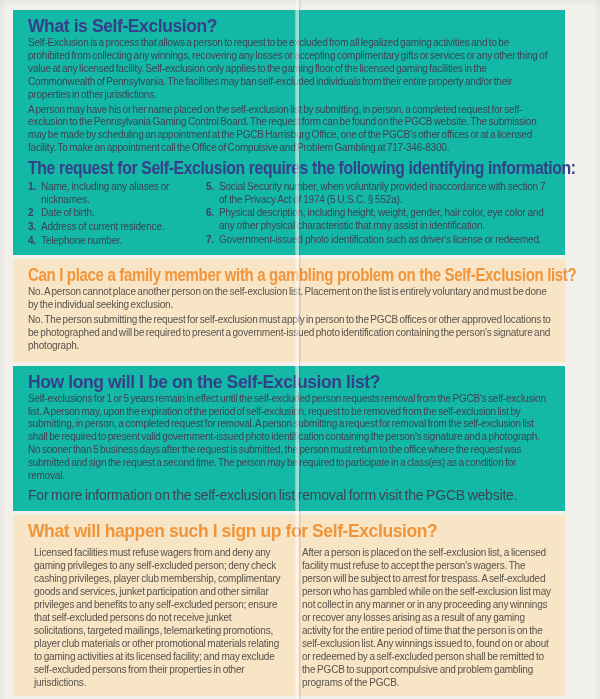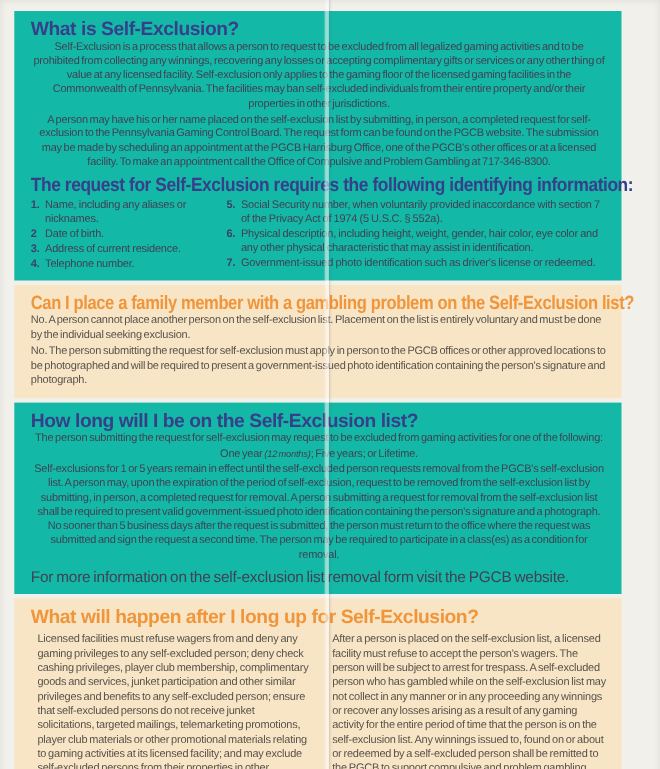--- a/index.html
+++ b/index.html
@@ -31,21 +31,21 @@
   }
   .blue .qa-heading   { color:#36408a; }
   .orange .qa-heading { color:#f0953a; }
   .qa-body {
     font-size:10px;
     line-height:12.9px;
     letter-spacing:-0.2px;
     word-spacing:-1px;
     margin-bottom:2px;
   }
-  .blue .qa-body   { color:#3f4254;text-align:center; }
+  .blue .qa-body   { color:#3f4254; }
   .orange .qa-body { color:#57524b; }
   .months-italic { font-style:italic; font-size:8.5px; }
   .id-list { display:flex; margin-top:2px; }
   .id-col-left  { width:178px; flex:none; }
   .id-col-right { flex:1; }
   .id-item { display:flex; font-size:10px; line-height:12.6px; letter-spacing:-0.2px; word-spacing:-0.5px; color:#3f4254; margin-bottom:1px; }
   .id-num { flex:none; width:13px; font-weight:bold; color:#3b4168; }
   .id-text { flex:1; padding-right:6px; }
   .footnote { font-size:14px; line-height:12.9px; letter-spacing:-0.2px; word-spacing:-1px; color:#3f4254; margin-top:6px; margin-bottom:2px; }
   .two-col { display:flex; gap:18px; margin-top:4px; padding-left:6px; }
@@ -108,27 +108,26 @@
   </div>
 
   <div class="panel orange">
     <div class="qa-heading fit" style="transform: scaleX(0.858934); transform-origin: left center;">Can I place a family member with a gambling problem on the Self-Exclusion list?</div>
     <div class="qa-body">No. A person cannot place another person on the self-exclusion list. Placement on the list is entirely voluntary and must be done by the individual seeking exclusion.</div>
     <div class="qa-body">No. The person submitting the request for self-exclusion must apply in person to the PGCB offices or other approved locations to be photographed and will be required to present a government-issued photo identification containing the person's signature and photograph.</div>
   </div>
 
   <div class="panel blue">
     <div class="qa-heading fit">How long will I be on the Self-Exclusion list?</div>
-    <div class="qa-body"><span>The person submitting the request for self-exclusion may request to be excluded from gaming activities for one of the following: One year </span><span class="months-italic">(12 months)</span><span>; Five years; or Lifetime.</span></div>
     <div class="qa-body">Self-exclusions for 1 or 5 years remain in effect until the self-excluded person requests removal from the PGCB's self-exclusion list.  A person may, upon the expiration of the period of self-exclusion, request to be removed from the self-exclusion list by submitting, in person, a completed request for removal. A person submitting a request for removal from the self-exclusion list shall be required to present valid government-issued photo identification containing the person's signature and a photograph.  No sooner than 5 business days after the request is submitted, the person must return to the office where the request was submitted and sign the request a second time.  The person may be required to participate in a class(es) as a condition for removal.</div>
     <div class="footnote">For more information on the self-exclusion list removal form visit the PGCB website.</div>
   </div>
 
   <div class="panel orange">
-    <div class="qa-heading fit">What will happen after I long up for Self-Exclusion?</div>
+    <div class="qa-heading fit">What will happen such I sign up for Self-Exclusion?</div>
     <div class="two-col">
       <div class="col">Licensed facilities must refuse wagers from and deny any gaming privileges to any self-excluded person; deny check cashing privileges, player club membership, complimentary goods and services, junket participation and other similar privileges and benefits to any self-excluded person; ensure that self-excluded persons do not receive junket solicitations, targeted mailings, telemarketing promotions, player club materials or other promotional materials relating to gaming activities at its licensed facility; and may exclude self-excluded persons from their properties in other jurisdictions.</div>
       <div class="col">After a person is placed on the self-exclusion list, a licensed facility must refuse to accept the person's wagers. The person will be subject to arrest for trespass. A self-excluded person who has gambled while on the self-exclusion list may not collect in any manner or in any proceeding any winnings or recover any losses arising as a result of any gaming activity for the entire period of time that the person is on the self-exclusion list. Any winnings issued to, found on or about or redeemed by a self-excluded person shall be remitted to the PGCB to support compulsive and problem gambling programs of the PGCB.</div>
     </div>
   </div>
 
   <div class="fold-line"></div>
   <div class="scan-edge"></div>
 </div>
 

